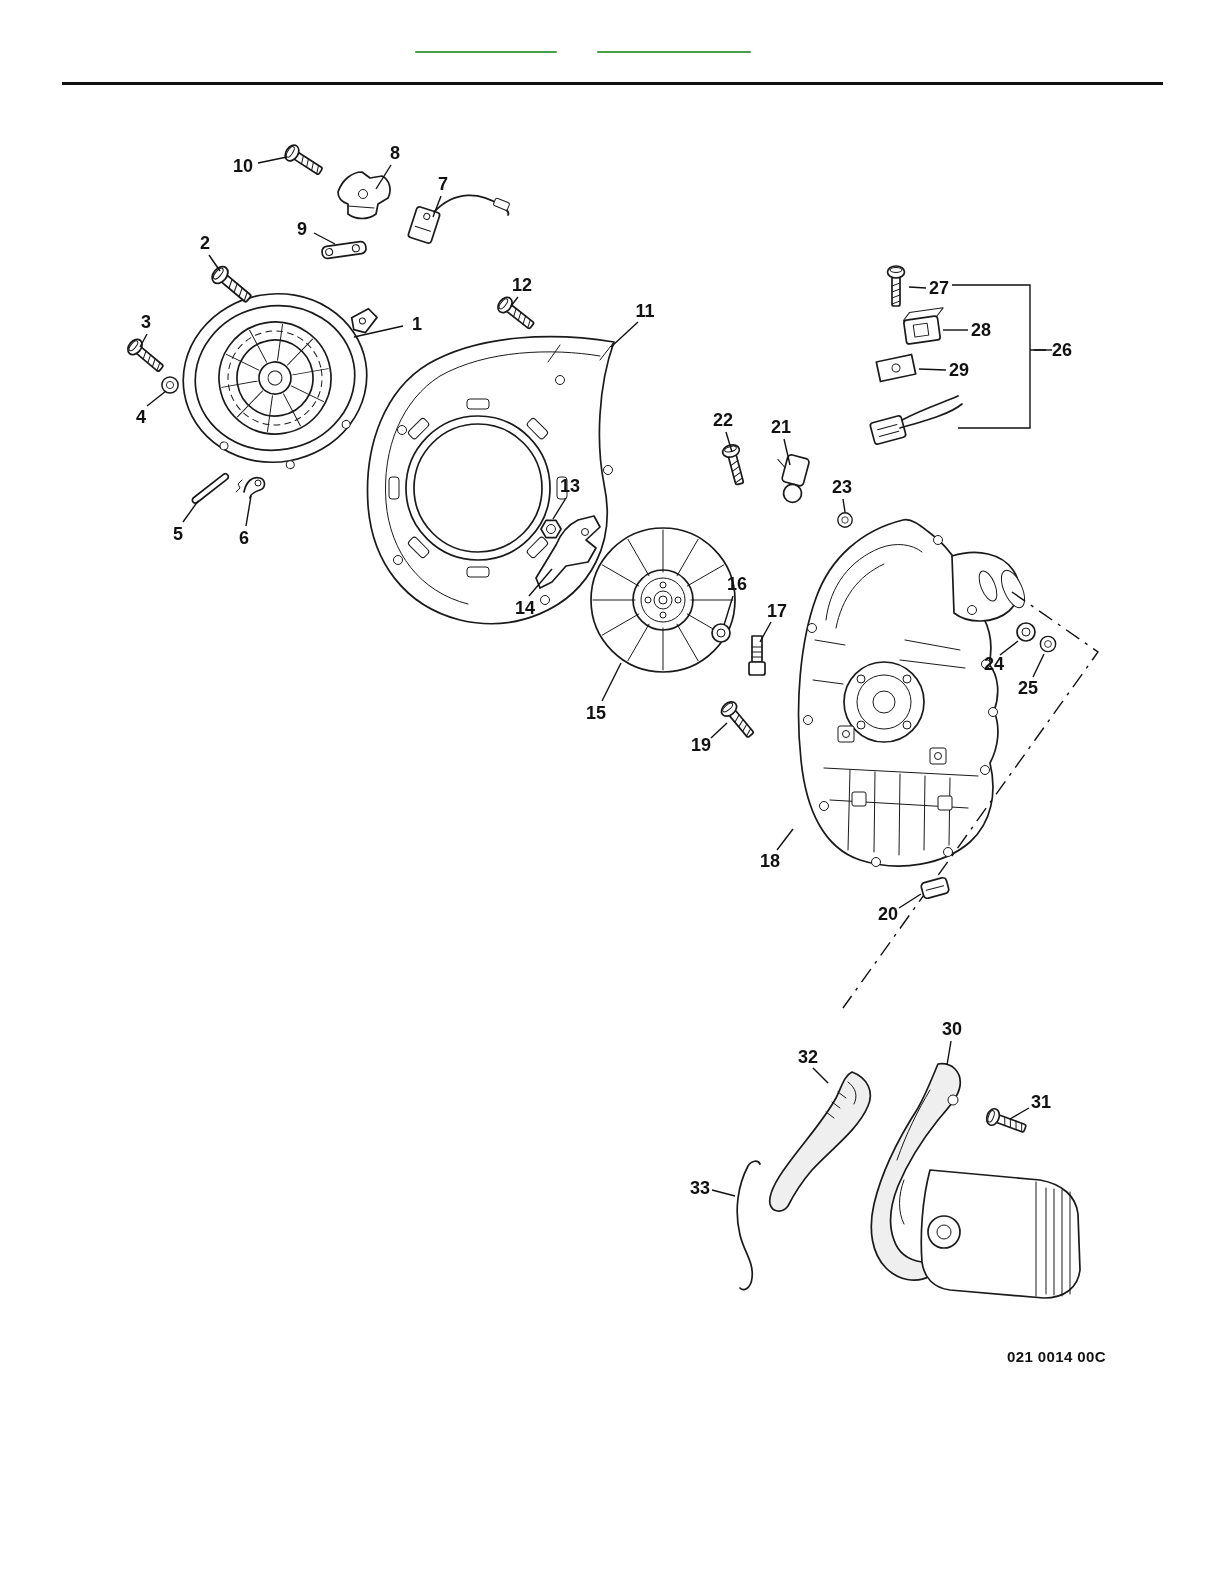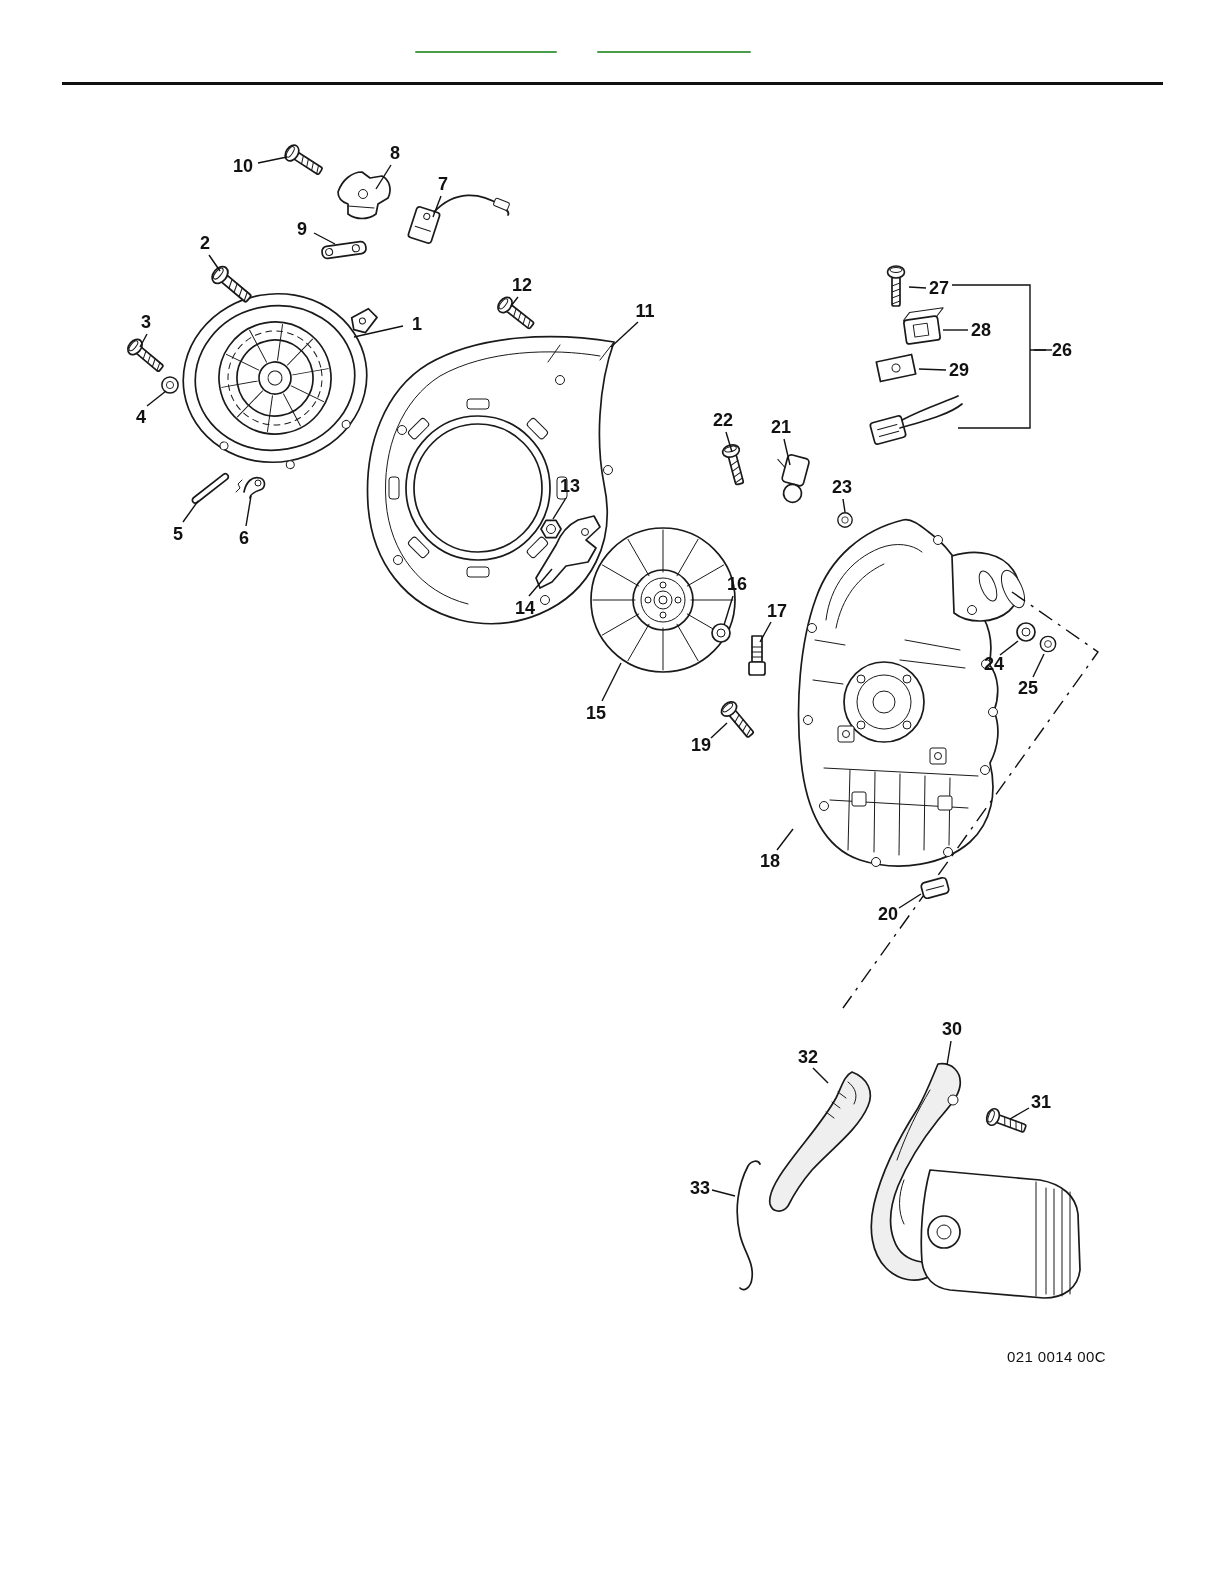--- a/index.html
+++ b/index.html
@@ -1,20 +1,20 @@
 <!DOCTYPE html>
 <html><head>
 <meta charset="utf-8">
 <style>
   html,body{margin:0;padding:0;background:#fff;}
   .page{position:relative;width:1224px;height:1584px;background:#fff;overflow:hidden;
         font-family:"Liberation Sans", sans-serif;color:#111;}
   .top-link{position:absolute;height:2px;border-radius:1px;}
   .top-rule{position:absolute;height:2.5px;background:#111;}
-  .doc-code{position:absolute;font-weight:normal;font-size:15px;letter-spacing:.4px;}
+  .doc-code{position:absolute;font-weight:bold;font-size:15px;letter-spacing:.4px;}
   svg{position:absolute;left:0;top:0;}
   .st{fill:#fff;stroke:#1a1a1a;stroke-width:1.7;stroke-linejoin:round;}
   .ln{fill:none;stroke:#1a1a1a;stroke-width:1.7;stroke-linecap:round;stroke-linejoin:round;}
   .tn{stroke-width:1 !important;}
   .gray{fill:#efefef;}
   .callout{font:bold 18px "Liberation Sans", sans-serif;fill:#111;}
   .leader{stroke:#111;stroke-width:1.4;fill:none;}
 </style>
 </head>
 <body>

